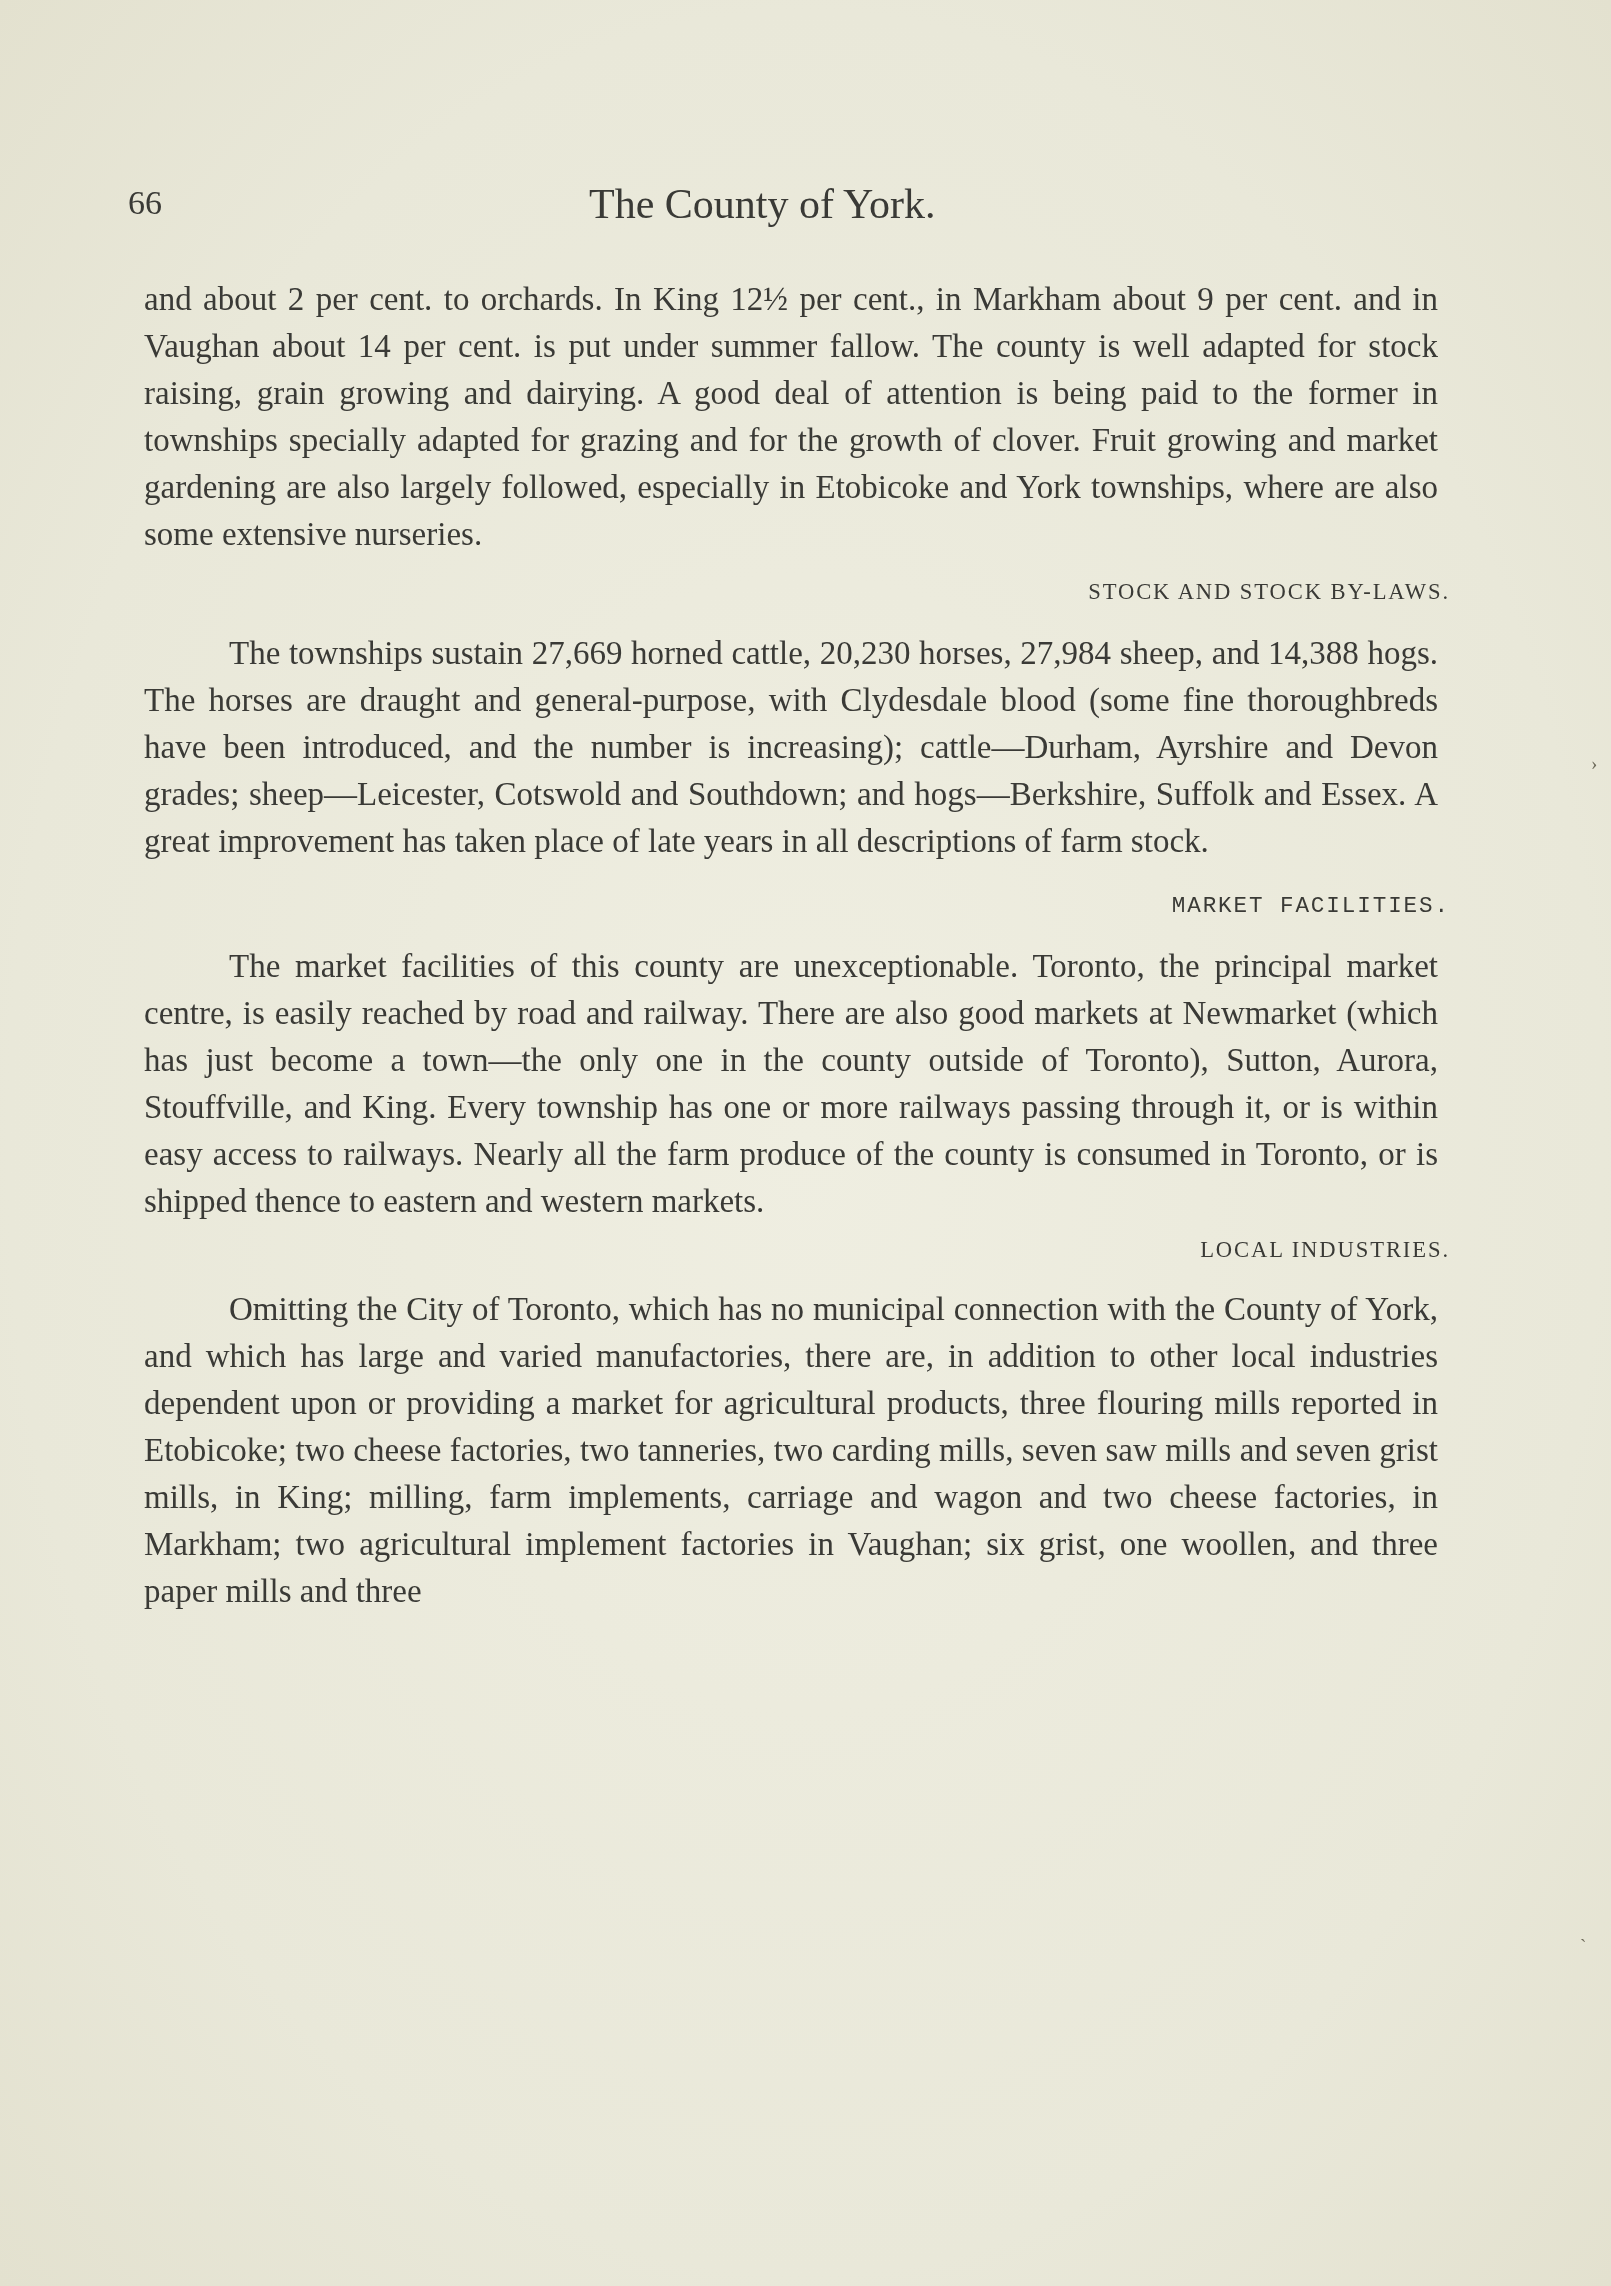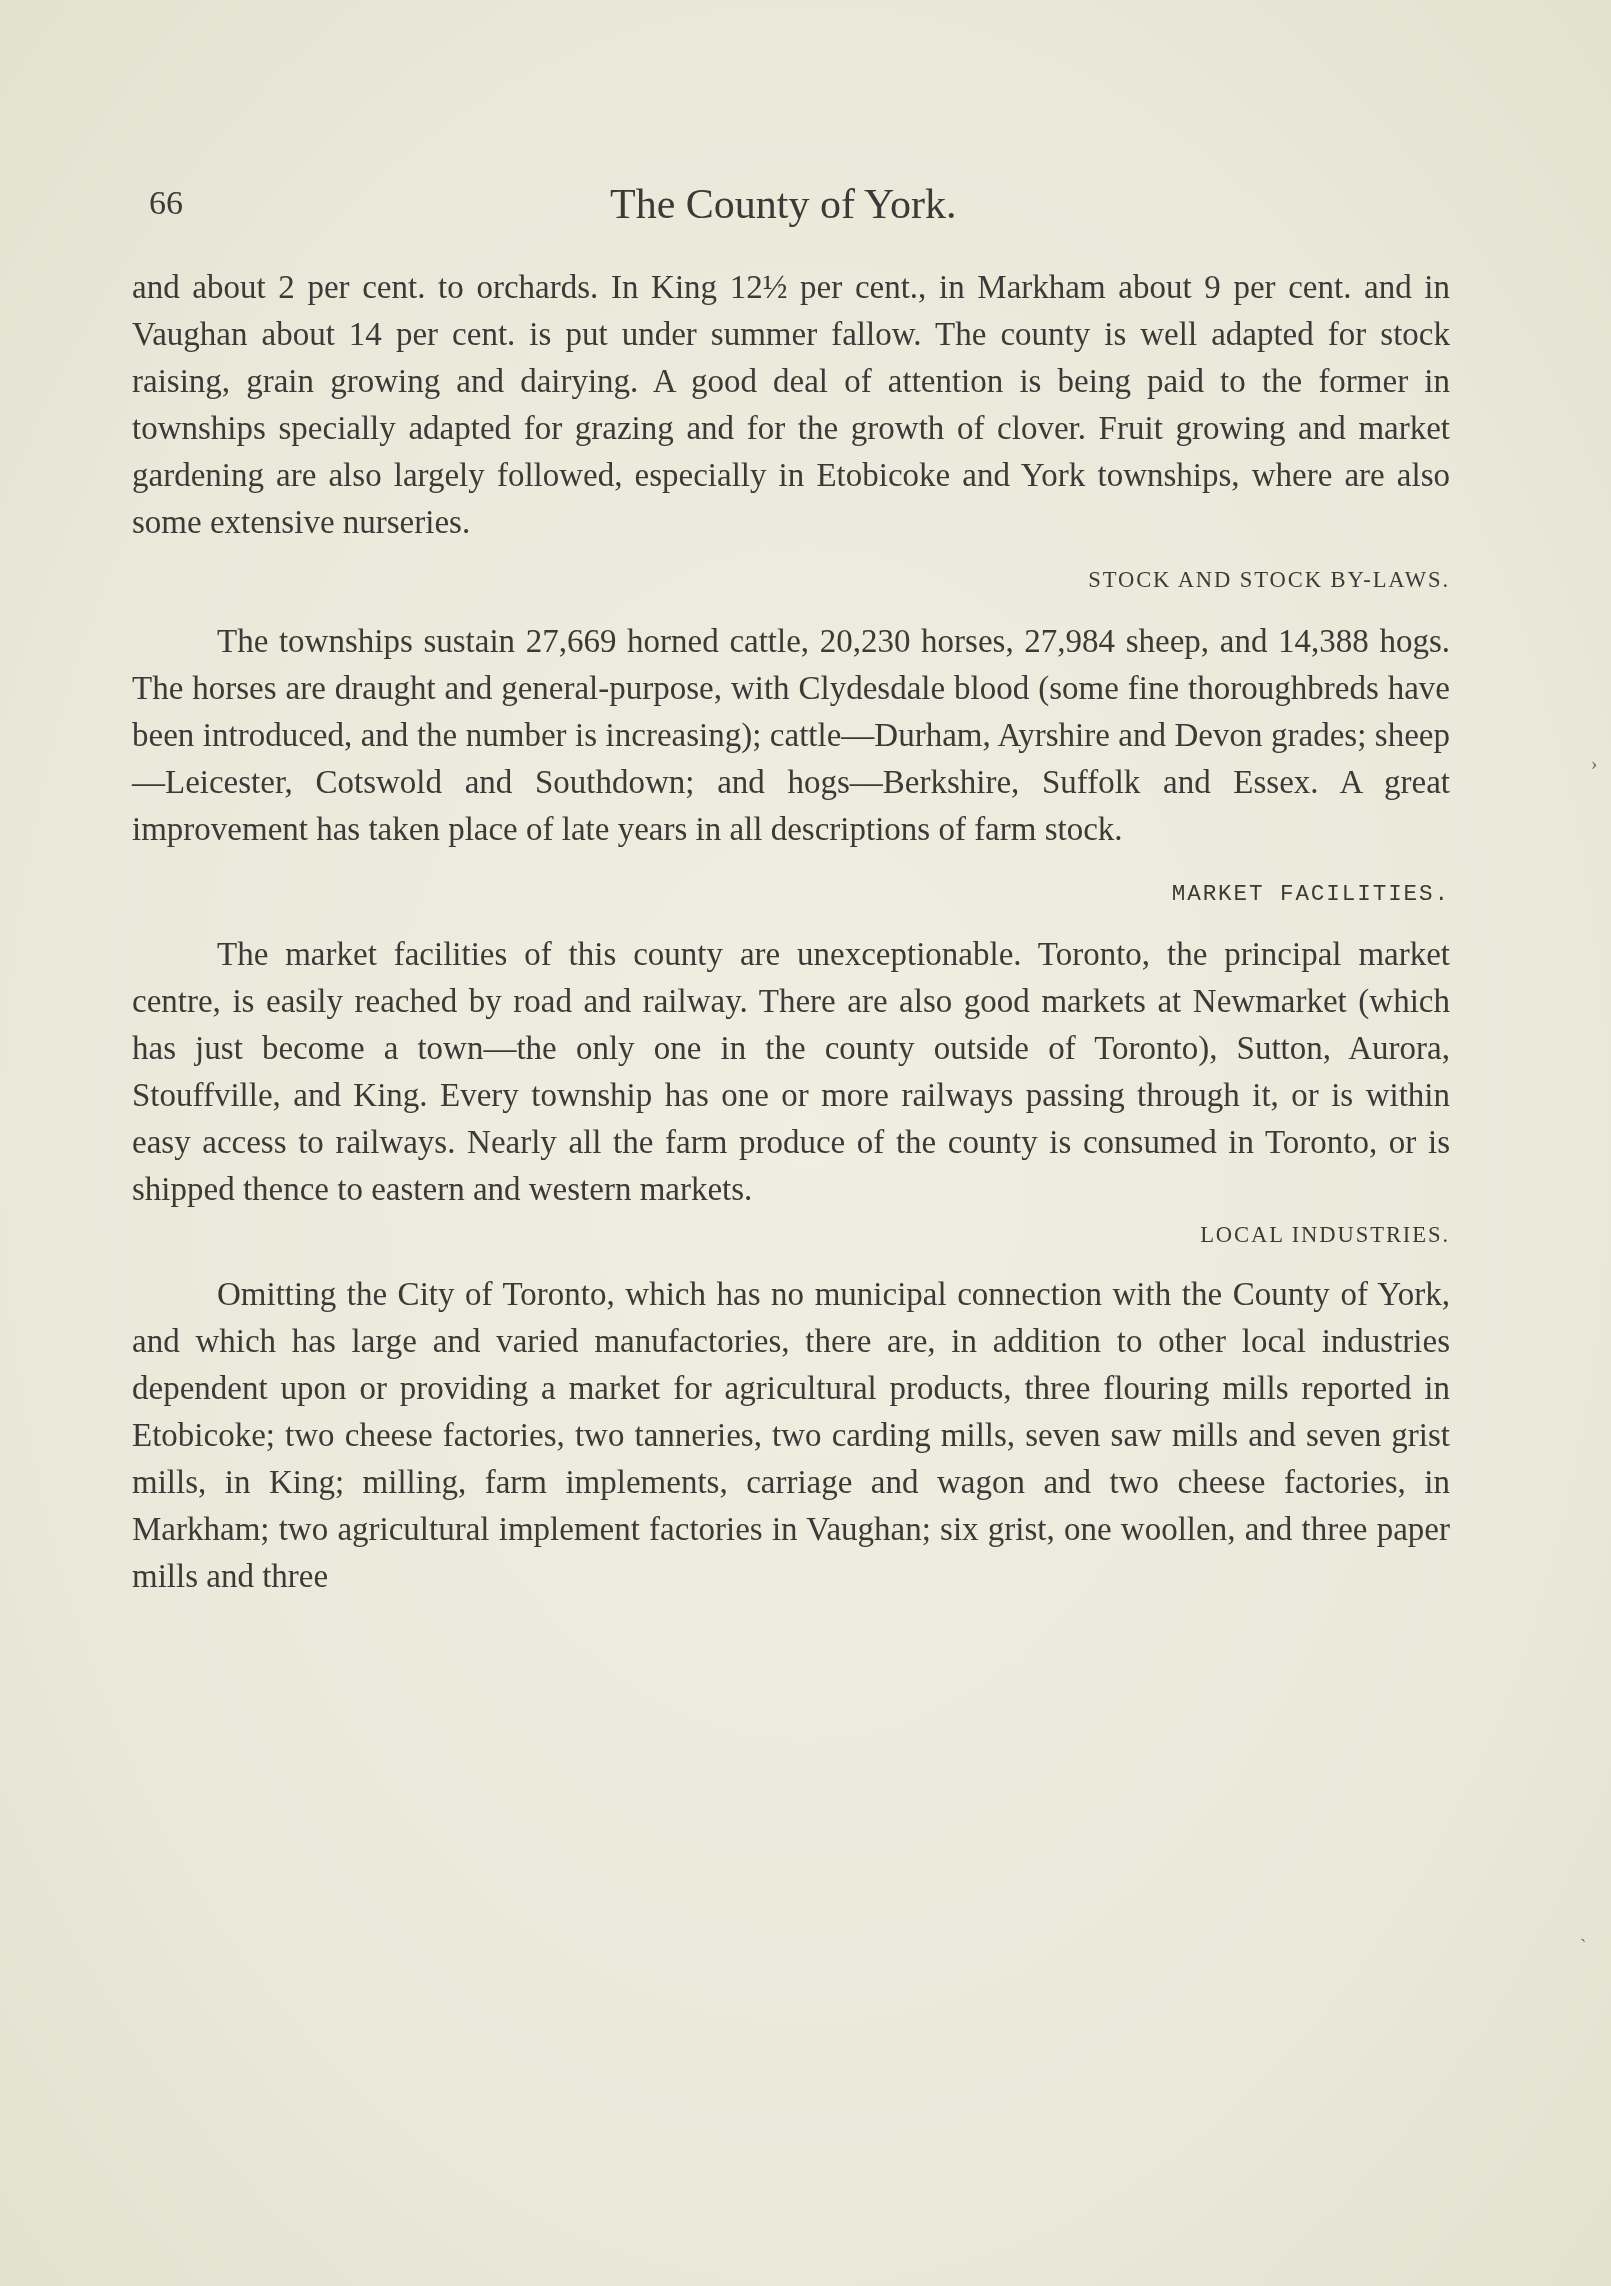--- a/index.html
+++ b/index.html
@@ -4,25 +4,25 @@
 <style>
   html, body { margin:0; padding:0; }
   body {
     width:1611px; height:2286px;
     background:#ecebdd;
     background-image: radial-gradient(ellipse at 50% 50%, #efeee1 0%, #e9e8d9 70%, #e3e1cf 100%);
     font-family: "Liberation Serif", "DejaVu Serif", serif;
     color:#3a3a36;
     position:relative; overflow:hidden;
   }
-  .header { position:absolute; top:184px; left:149px; width:1318px; height:56px; }
+  .header { position:absolute; top:184px; left:128px; width:1318px; height:56px; }
   .page-num { position:absolute; left:0; top:0; font-size:34px; }
   .running-title { position:absolute; left:461px; top:-3.8px; font-size:42px; }
   .content { position:absolute; top:264px; left:132px; width:1318px; }
-  .para { font-size:33px; line-height:47px; text-align:justify; margin:0; }
+  .para { font-size:33px; line-height:47px; text-align:justify; margin:12px; }
   .para.indent { text-indent:85px; }
   .heading { font-size:22.6px; letter-spacing:1.9px; text-align:right; margin:0; }
   .h1 { margin-top:21px; margin-bottom:24.5px; }
   .h2 { margin-top:9.4px; margin-bottom:22.6px; }
   .h3 { margin-top:28px; margin-bottom:24.5px;font-family:Liberation Mono, monospace; }
   .h4 { margin-top:9.4px; margin-bottom:22.6px; }
   .mark { position:absolute; color:#6d6a5a; font-size:19px; }
 </style>
 </head>
 <body>

